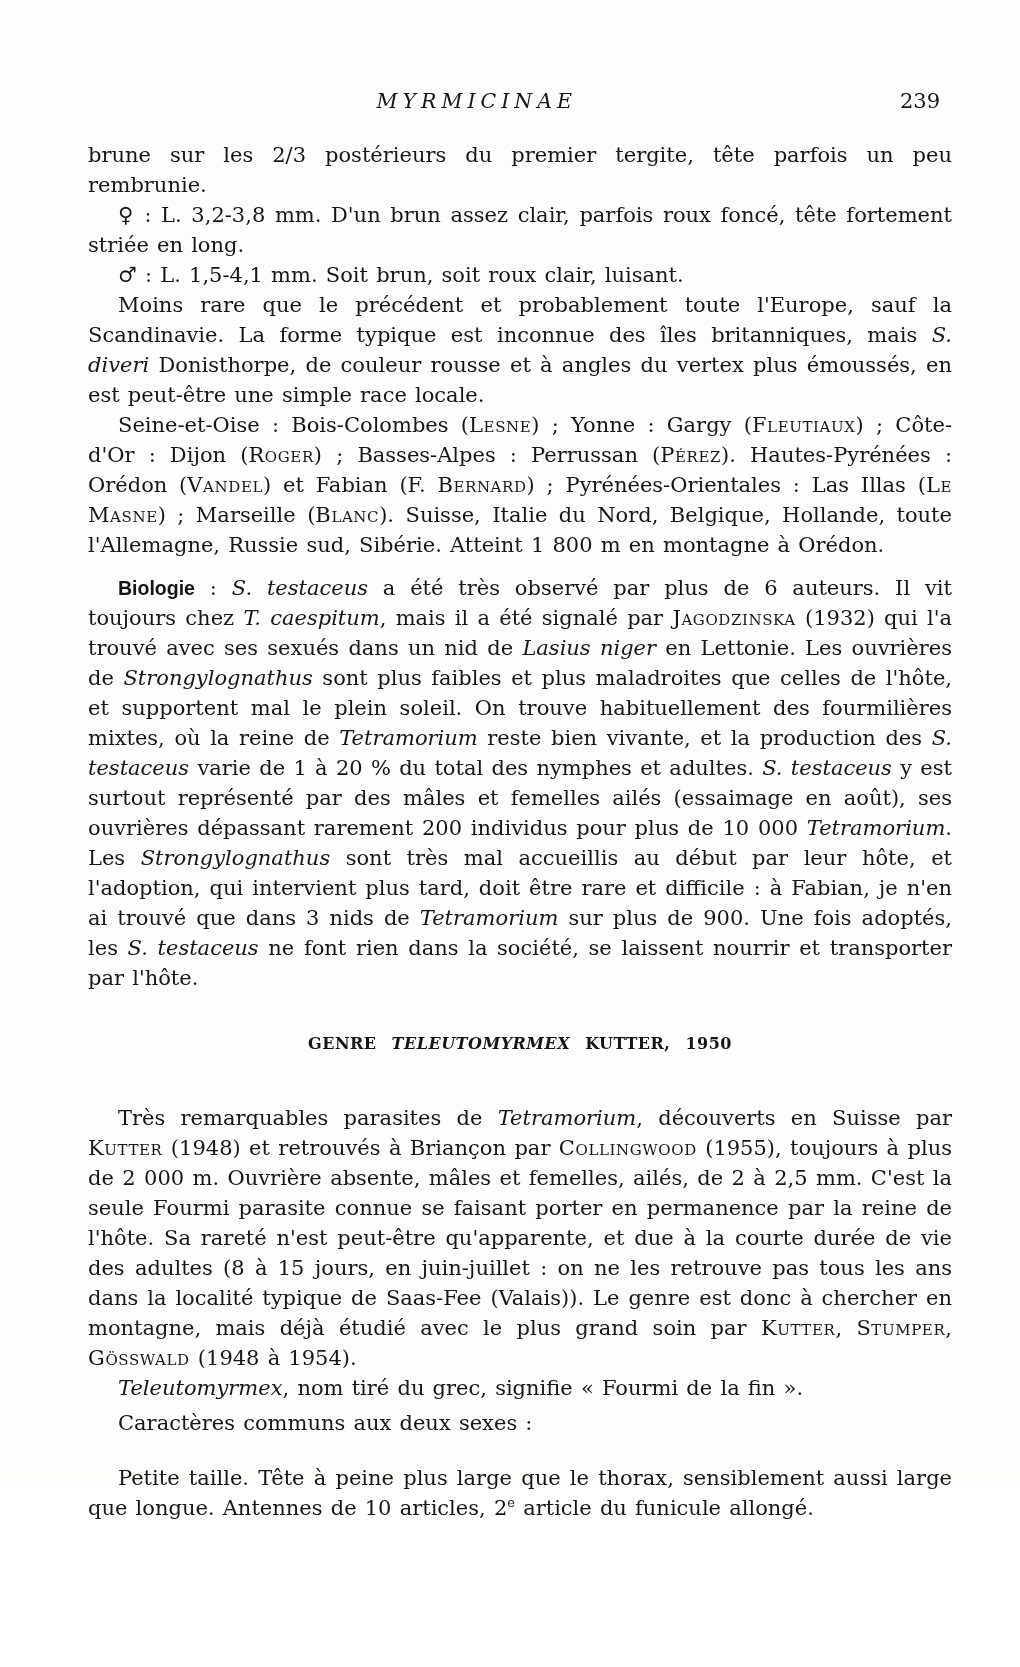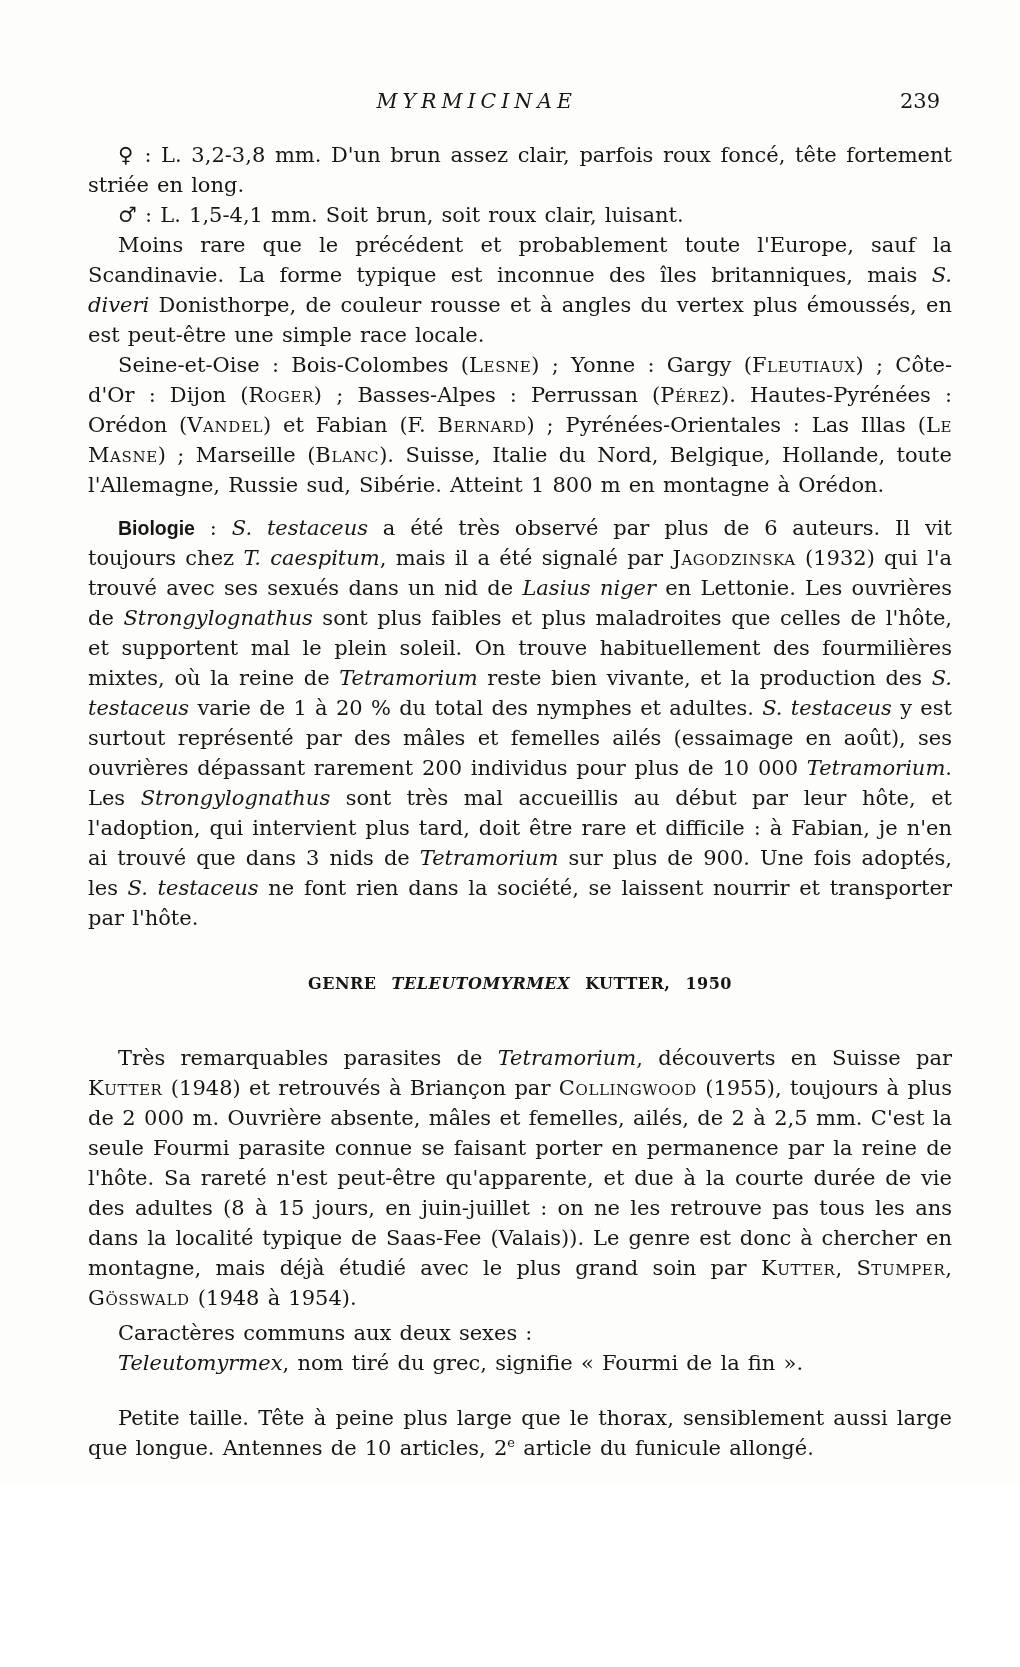--- a/index.html
+++ b/index.html
@@ -68,24 +68,25 @@
 </style>
 </head>
 <body>
 
 <div class="page" data-name="book-page">
   <header class="running-header" data-name="page-header">
     <span class="running-title" data-name="running-title">MYRMICINAE</span>
     <span class="page-number" data-name="page-number">239</span>
   </header>
   <main class="text-body" data-name="text-body">
+      <p class="para" data-name="para-brune"><span data-name="text-run">brune sur les 2/3 postérieurs du premier tergite, tête parfois un peu rembrunie.</span></p>
       <p class="para indent" data-name="para-female-measurements"><span data-name="text-run">♀ : L. 3,2-3,8 mm. D'un brun assez clair, parfois roux foncé, tête fortement striée en long.</span></p>
       <p class="para indent" data-name="para-male-measurements"><span data-name="text-run">♂ : L. 1,5-4,1 mm. Soit brun, soit roux clair, luisant.</span></p>
       <p class="para indent" data-name="para-distribution"><span data-name="text-run">Moins rare que le précédent et probablement toute l'Europe, sauf la Scandinavie. La forme typique est inconnue des îles britanniques, mais </span><span class="s-i" data-name="taxon-name-italic">S. diveri</span><span data-name="text-run"> Donisthorpe, de couleur rousse et à angles du vertex plus émoussés, en est peut-être une simple race locale.</span></p>
       <p class="para indent" data-name="para-localities"><span data-name="text-run">Seine-et-Oise : Bois-Colombes (</span><span class="s-sc" data-name="author-name-smallcaps">Lesne</span><span data-name="text-run">) ; Yonne : Gargy (</span><span class="s-sc" data-name="author-name-smallcaps">Fleutiaux</span><span data-name="text-run">) ; Côte-d'Or : Dijon (</span><span class="s-sc" data-name="author-name-smallcaps">Roger</span><span data-name="text-run">) ; Basses-Alpes : Perrussan (</span><span class="s-sc" data-name="author-name-smallcaps">Pérez</span><span data-name="text-run">). Hautes-Pyrénées : Orédon (</span><span class="s-sc" data-name="author-name-smallcaps">Vandel</span><span data-name="text-run">) et Fabian (F. </span><span class="s-sc" data-name="author-name-smallcaps">Bernard</span><span data-name="text-run">) ; Pyrénées-Orientales : Las Illas (</span><span class="s-sc" data-name="author-name-smallcaps">Le Masne</span><span data-name="text-run">) ; Marseille (</span><span class="s-sc" data-name="author-name-smallcaps">Blanc</span><span data-name="text-run">). Suisse, Italie du Nord, Belgique, Hollande, toute l'Allemagne, Russie sud, Sibérie. Atteint 1 800 m en montagne à Orédon.</span></p>
       <p class="para indent" data-name="para-biologie"><span class="s-bs" data-name="biologie-label">Biologie</span><span data-name="text-run"> : </span><span class="s-i" data-name="taxon-name-italic">S. testaceus</span><span data-name="text-run"> a été très observé par plus de 6 auteurs. Il vit toujours chez </span><span class="s-i" data-name="taxon-name-italic">T. caespitum</span><span data-name="text-run">, mais il a été signalé par </span><span class="s-sc" data-name="author-name-smallcaps">Jagodzinska</span><span data-name="text-run"> (1932) qui l'a trouvé avec ses sexués dans un nid de </span><span class="s-i" data-name="taxon-name-italic">Lasius niger</span><span data-name="text-run"> en Lettonie. Les ouvrières de </span><span class="s-i" data-name="taxon-name-italic">Strongylognathus</span><span data-name="text-run"> sont plus faibles et plus maladroites que celles de l'hôte, et supportent mal le plein soleil. On trouve habituellement des fourmilières mixtes, où la reine de </span><span class="s-i" data-name="taxon-name-italic">Tetramorium</span><span data-name="text-run"> reste bien vivante, et la production des </span><span class="s-i" data-name="taxon-name-italic">S. testaceus</span><span data-name="text-run"> varie de 1 à 20 % du total des nymphes et adultes. </span><span class="s-i" data-name="taxon-name-italic">S. testaceus</span><span data-name="text-run"> y est surtout représenté par des mâles et femelles ailés (essaimage en août), ses ouvrières dépassant rarement 200 individus pour plus de 10 000 </span><span class="s-i" data-name="taxon-name-italic">Tetramorium</span><span data-name="text-run">. Les </span><span class="s-i" data-name="taxon-name-italic">Strongylognathus</span><span data-name="text-run"> sont très mal accueillis au début par leur hôte, et l'adoption, qui intervient plus tard, doit être rare et difficile : à Fabian, je n'en ai trouvé que dans 3 nids de </span><span class="s-i" data-name="taxon-name-italic">Tetramorium</span><span data-name="text-run"> sur plus de 900. Une fois adoptés, les </span><span class="s-i" data-name="taxon-name-italic">S. testaceus</span><span data-name="text-run"> ne font rien dans la société, se laissent nourrir et transporter par l'hôte.</span></p>
       <h2 class="genus-heading" data-name="heading-genre-teleutomyrmex"><span class="s-b" data-name="bold-text">GENRE </span><span class="s-bi" data-name="genus-name-bold-italic">TELEUTOMYRMEX</span><span class="s-b" data-name="bold-text"> KUTTER, 1950</span></h2>
       <p class="para indent" data-name="para-genre-description"><span data-name="text-run">Très remarquables parasites de </span><span class="s-i" data-name="taxon-name-italic">Tetramorium</span><span data-name="text-run">, découverts en Suisse par </span><span class="s-sc" data-name="author-name-smallcaps">Kutter</span><span data-name="text-run"> (1948) et retrouvés à Briançon par </span><span class="s-sc" data-name="author-name-smallcaps">Collingwood</span><span data-name="text-run"> (1955), toujours à plus de 2 000 m. Ouvrière absente, mâles et femelles, ailés, de 2 à 2,5 mm. C'est la seule Fourmi parasite connue se faisant porter en permanence par la reine de l'hôte. Sa rareté n'est peut-être qu'apparente, et due à la courte durée de vie des adultes (8 à 15 jours, en juin-juillet : on ne les retrouve pas tous les ans dans la localité typique de Saas-Fee (Valais)). Le genre est donc à chercher en montagne, mais déjà étudié avec le plus grand soin par </span><span class="s-sc" data-name="author-name-smallcaps">Kutter</span><span data-name="text-run">, </span><span class="s-sc" data-name="author-name-smallcaps">Stumper</span><span data-name="text-run">, </span><span class="s-sc" data-name="author-name-smallcaps">Gösswald</span><span data-name="text-run"> (1948 à 1954).</span></p>
+      <p class="para indent" data-name="para-etymology"><span class="s-i" data-name="taxon-name-italic">Teleutomyrmex</span><span data-name="text-run">, nom tiré du grec, signifie « Fourmi de la fin ».</span></p>
       <p class="para indent" data-name="para-caracteres-communs"><span data-name="text-run">Caractères communs aux deux sexes :</span></p>
-      <p class="para indent" data-name="para-etymology"><span class="s-i" data-name="taxon-name-italic">Teleutomyrmex</span><span data-name="text-run">, nom tiré du grec, signifie « Fourmi de la fin ».</span></p>
       <p class="para indent" data-name="para-petite-taille"><span data-name="text-run">Petite taille. Tête à peine plus large que le thorax, sensiblement aussi large que longue. Antennes de 10 articles, 2</span><sup class="s-sup" data-name="superscript">e</sup><span data-name="text-run"> article du funicule allongé.</span></p>
     </main>
 </div>
 
 </body></html>

